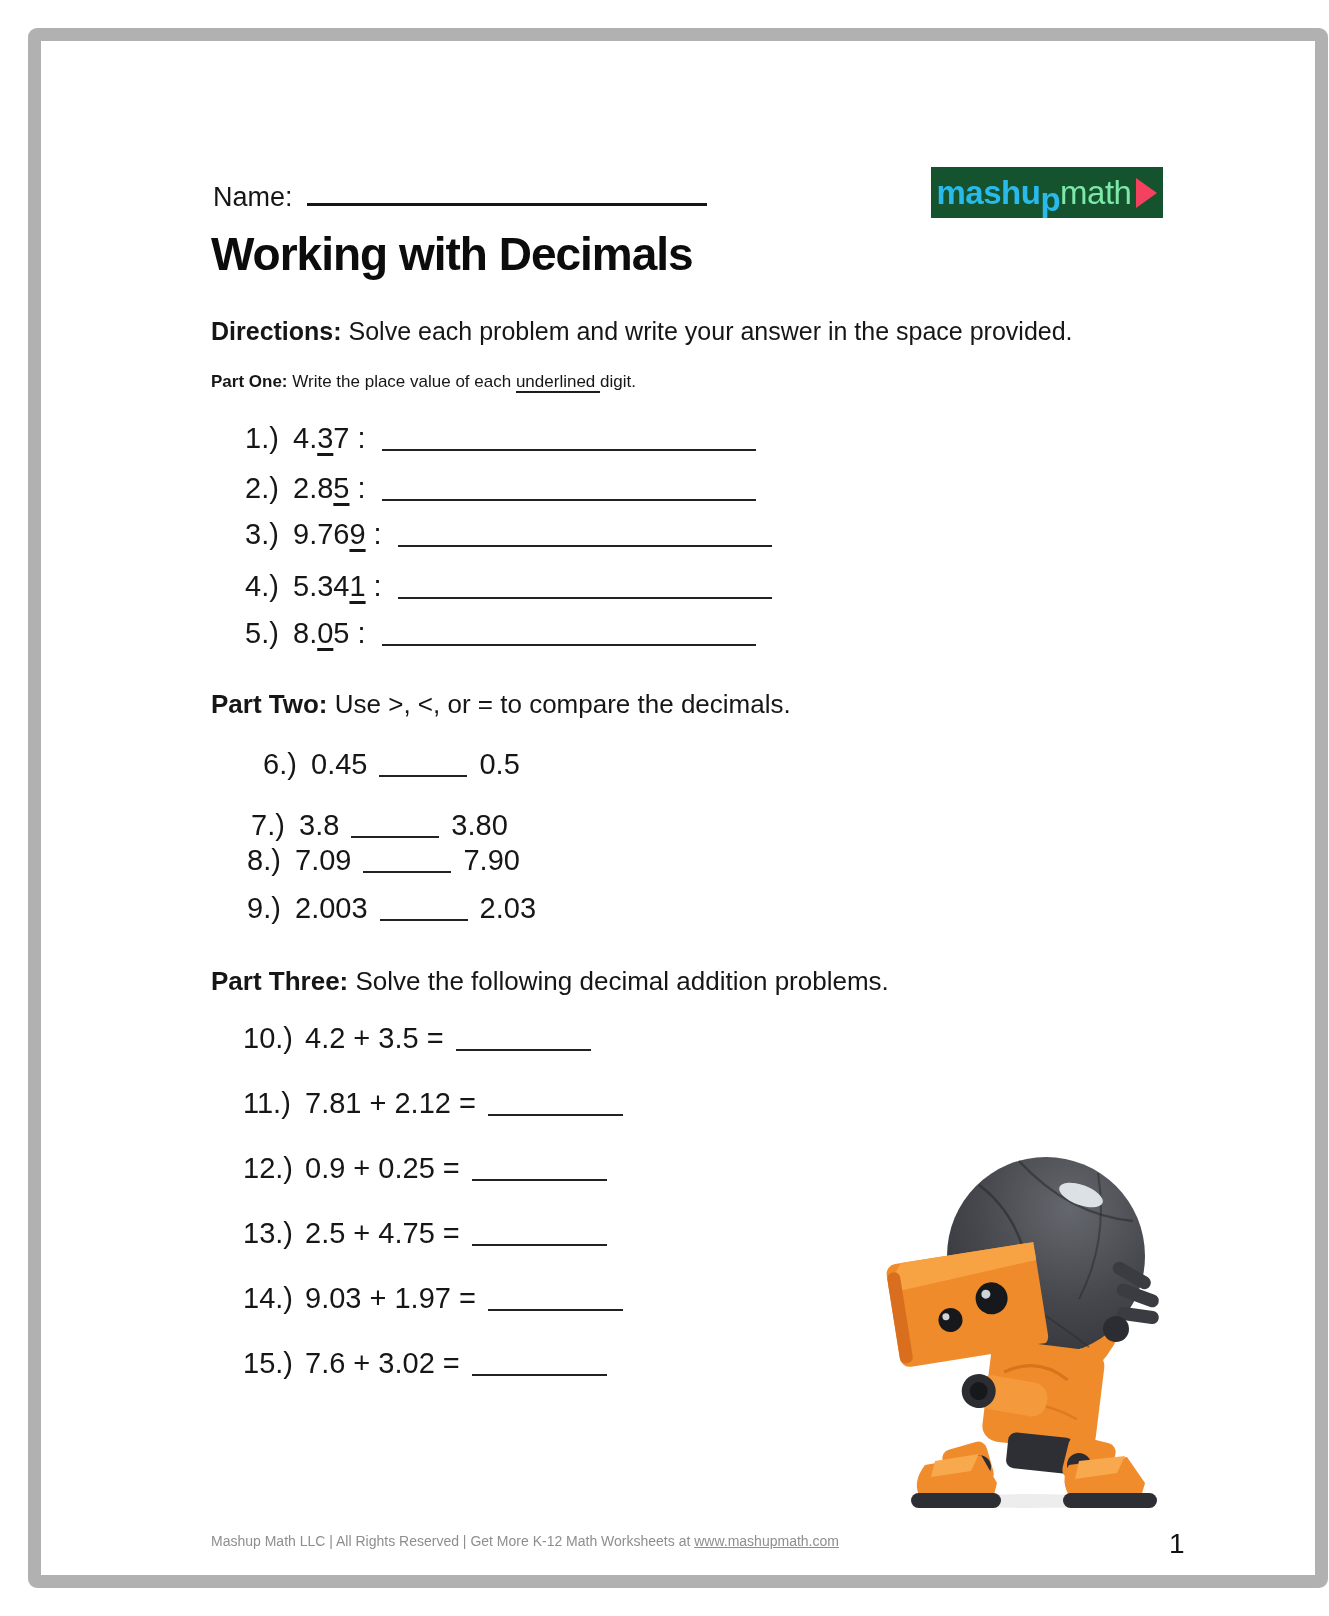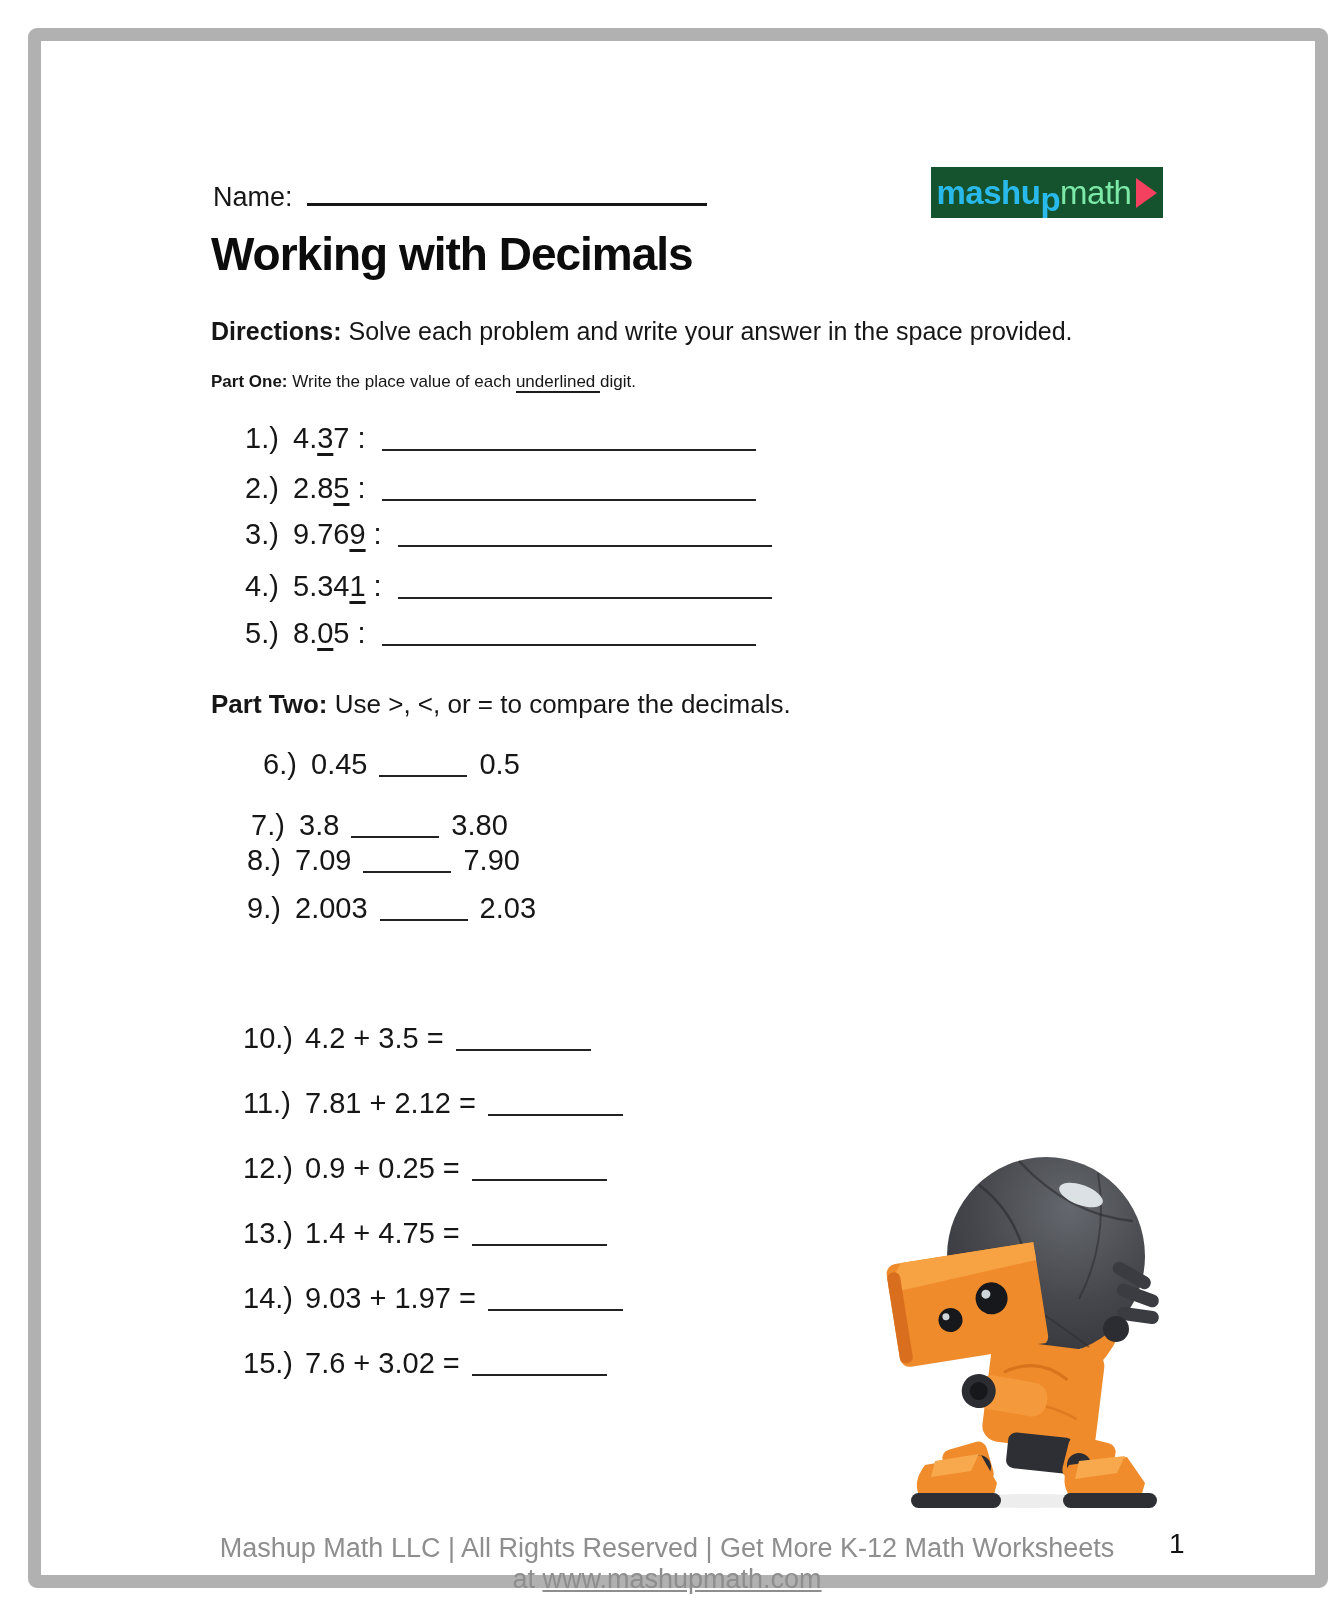--- a/index.html
+++ b/index.html
@@ -54,21 +54,21 @@
   .p2-4{left:206px;top:851px;}
   .p3-1{left:202px;top:981px;}
   .p3-2{left:202px;top:1046px;}
   .p3-3{left:202px;top:1111px;}
   .p3-4{left:202px;top:1176px;}
   .p3-5{left:202px;top:1241px;}
   .p3-6{left:202px;top:1306px;}
   
   .robot{left:842px;top:1108px;width:286px;height:362px;}
   
-  .footer{left:170px;top:1492px;width:912px;text-align:center;font-size:27px;color:#8e8e8e;}
+  .footer{left:170px;top:1492px;width:912px;text-align:left;font-size:14px;color:#8e8e8e;}
   .footer .link{text-decoration:underline;color:#8e8e8e;}
   .page-num{left:1128px;top:1487px;font-size:28px;color:#121212;font-weight:500;}
 </style>
 </head>
 <body>
 
 <div class="frame">
 
   <div class="abs name-row">
     <span>Name:</span><span class="name-line"></span>
@@ -117,32 +117,35 @@
   <div class="abs row p2-2">
     <span class="num">7.)</span><span>3.8</span><span class="blank short"></span><span>3.80</span>
   </div>
   <div class="abs row p2-3">
     <span class="num">8.)</span><span>7.09</span><span class="blank short"></span><span>7.90</span>
   </div>
   <div class="abs row p2-4">
     <span class="num">9.)</span><span>2.003</span><span class="blank short"></span><span>2.03</span>
   </div>
 
+  <div class="abs part-heading ph3">
+    <b>Part Three:</b><span> Solve the following decimal addition problems.</span>
+  </div>
 
   <div class="abs row row3 p3-1">
     <span class="num">10.)</span><span>4.2 + 3.5 =</span><span class="blank med"></span>
   </div>
   <div class="abs row row3 p3-2">
     <span class="num">11.)</span><span>7.81 + 2.12 =</span><span class="blank med"></span>
   </div>
   <div class="abs row row3 p3-3">
     <span class="num">12.)</span><span>0.9 + 0.25 =</span><span class="blank med"></span>
   </div>
   <div class="abs row row3 p3-4">
-    <span class="num">13.)</span><span>1.4 + 4.75 =</span><span class="blank med"></span>
+    <span class="num">13.)</span><span>2.5 + 4.75 =</span><span class="blank med"></span>
   </div>
   <div class="abs row row3 p3-5">
     <span class="num">14.)</span><span>9.03 + 1.97 =</span><span class="blank med"></span>
   </div>
   <div class="abs row row3 p3-6">
     <span class="num">15.)</span><span>7.6 + 3.02 =</span><span class="blank med"></span>
   </div>
 
   <div class="abs robot">
     <svg width="286" height="362" viewBox="0 0 286 362">

